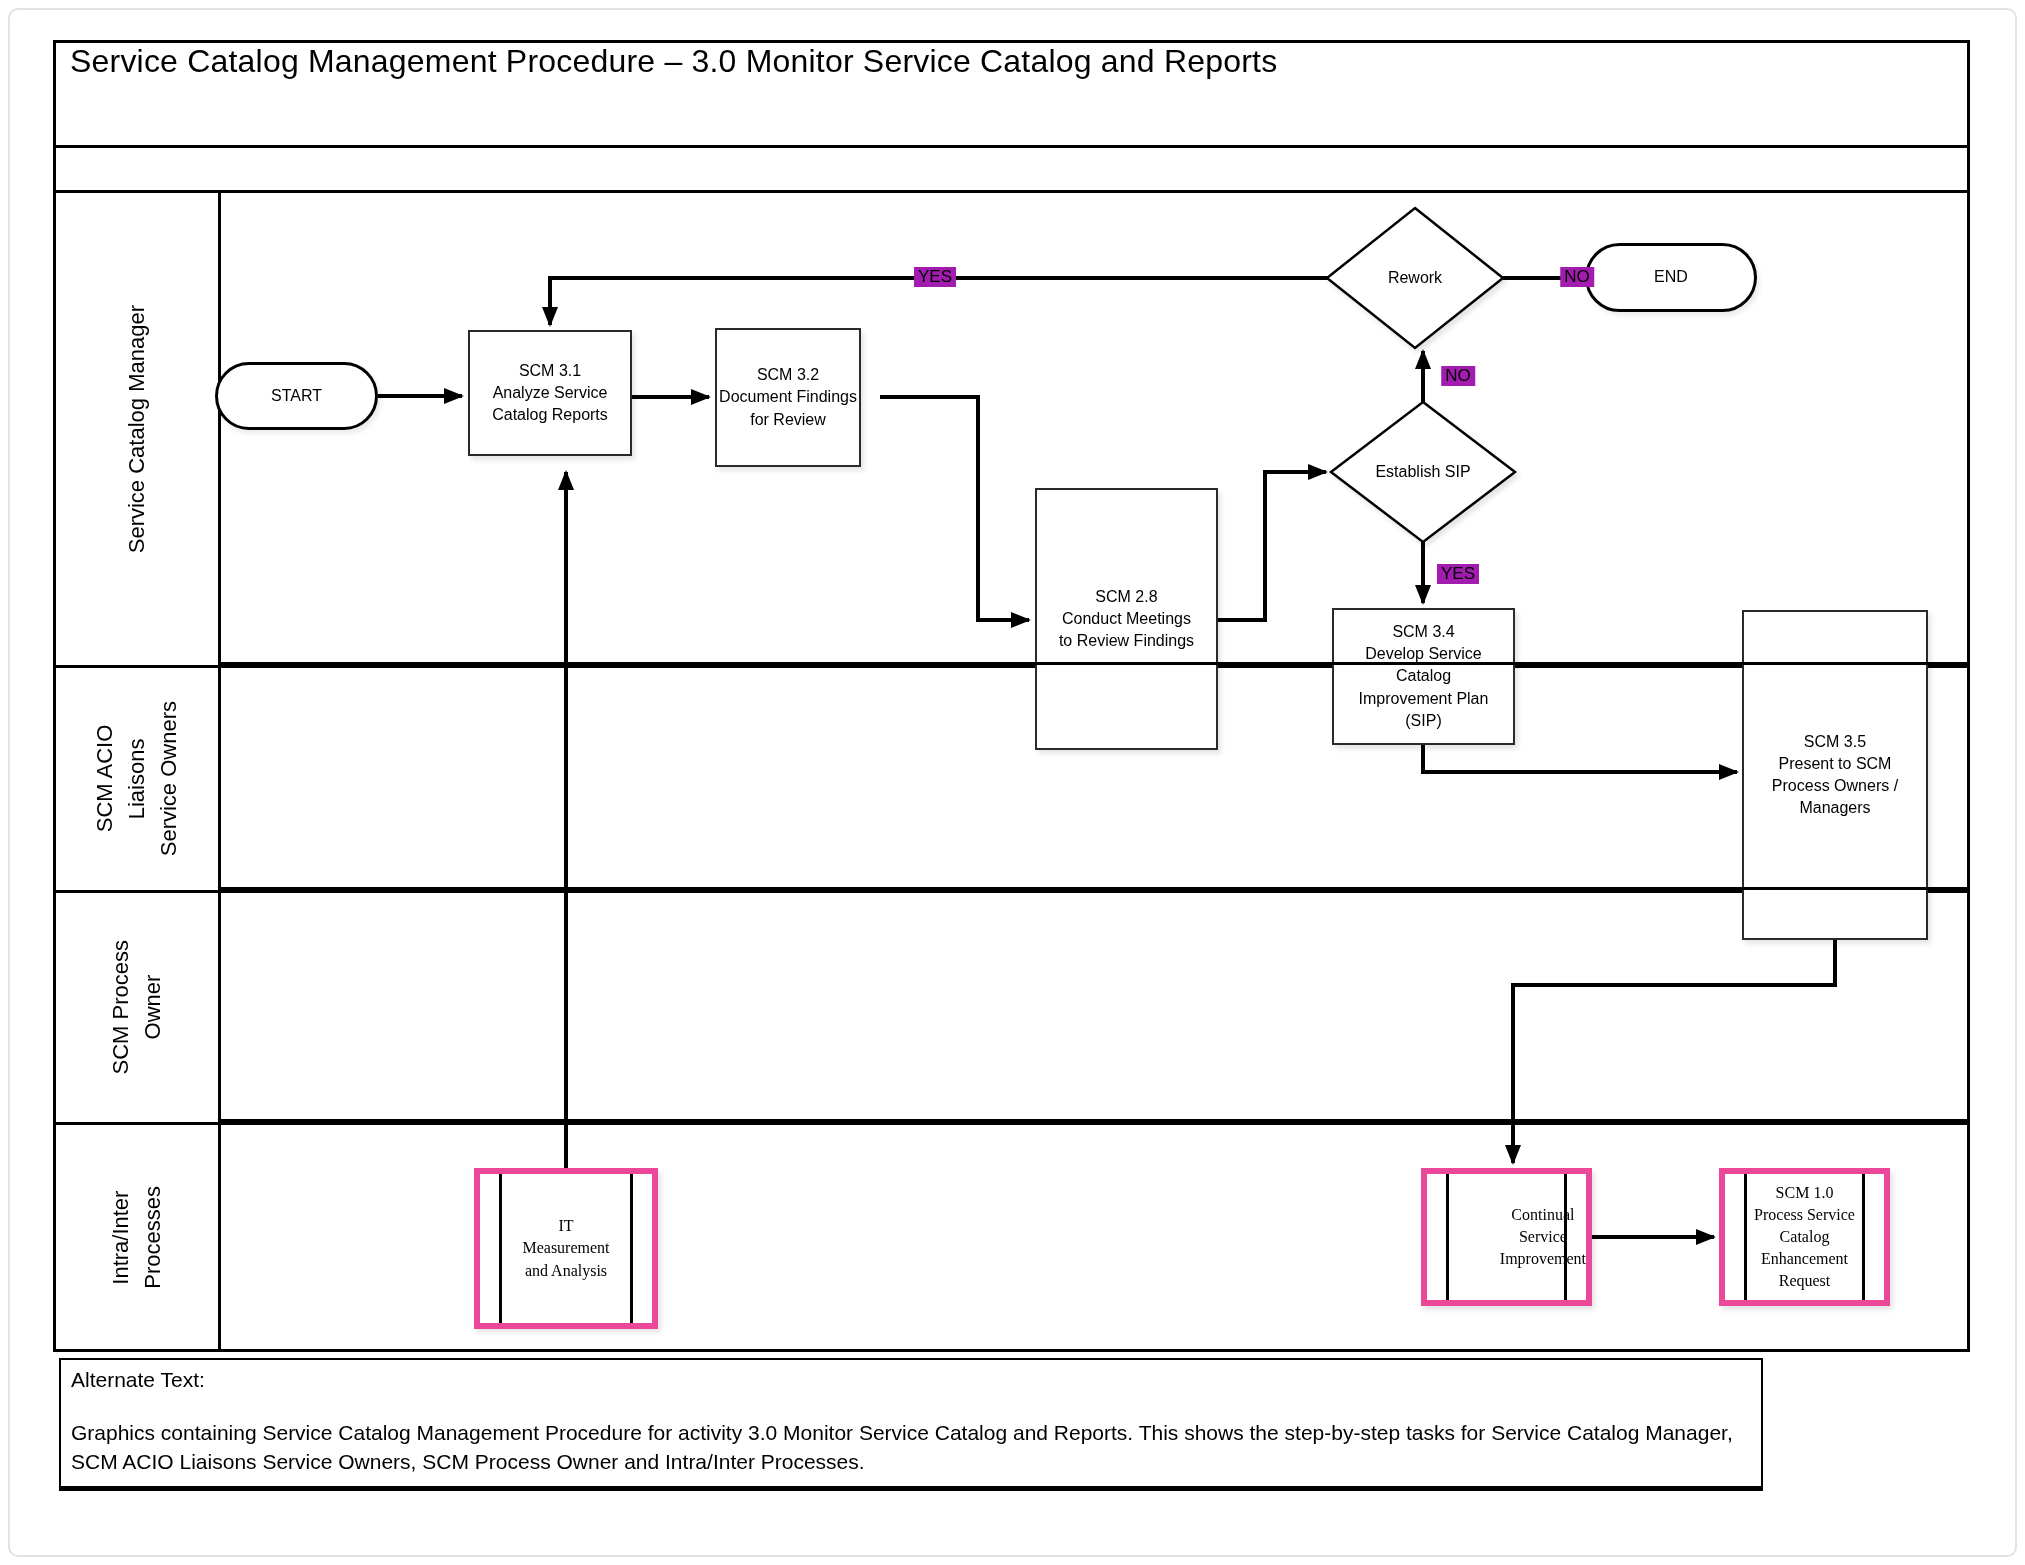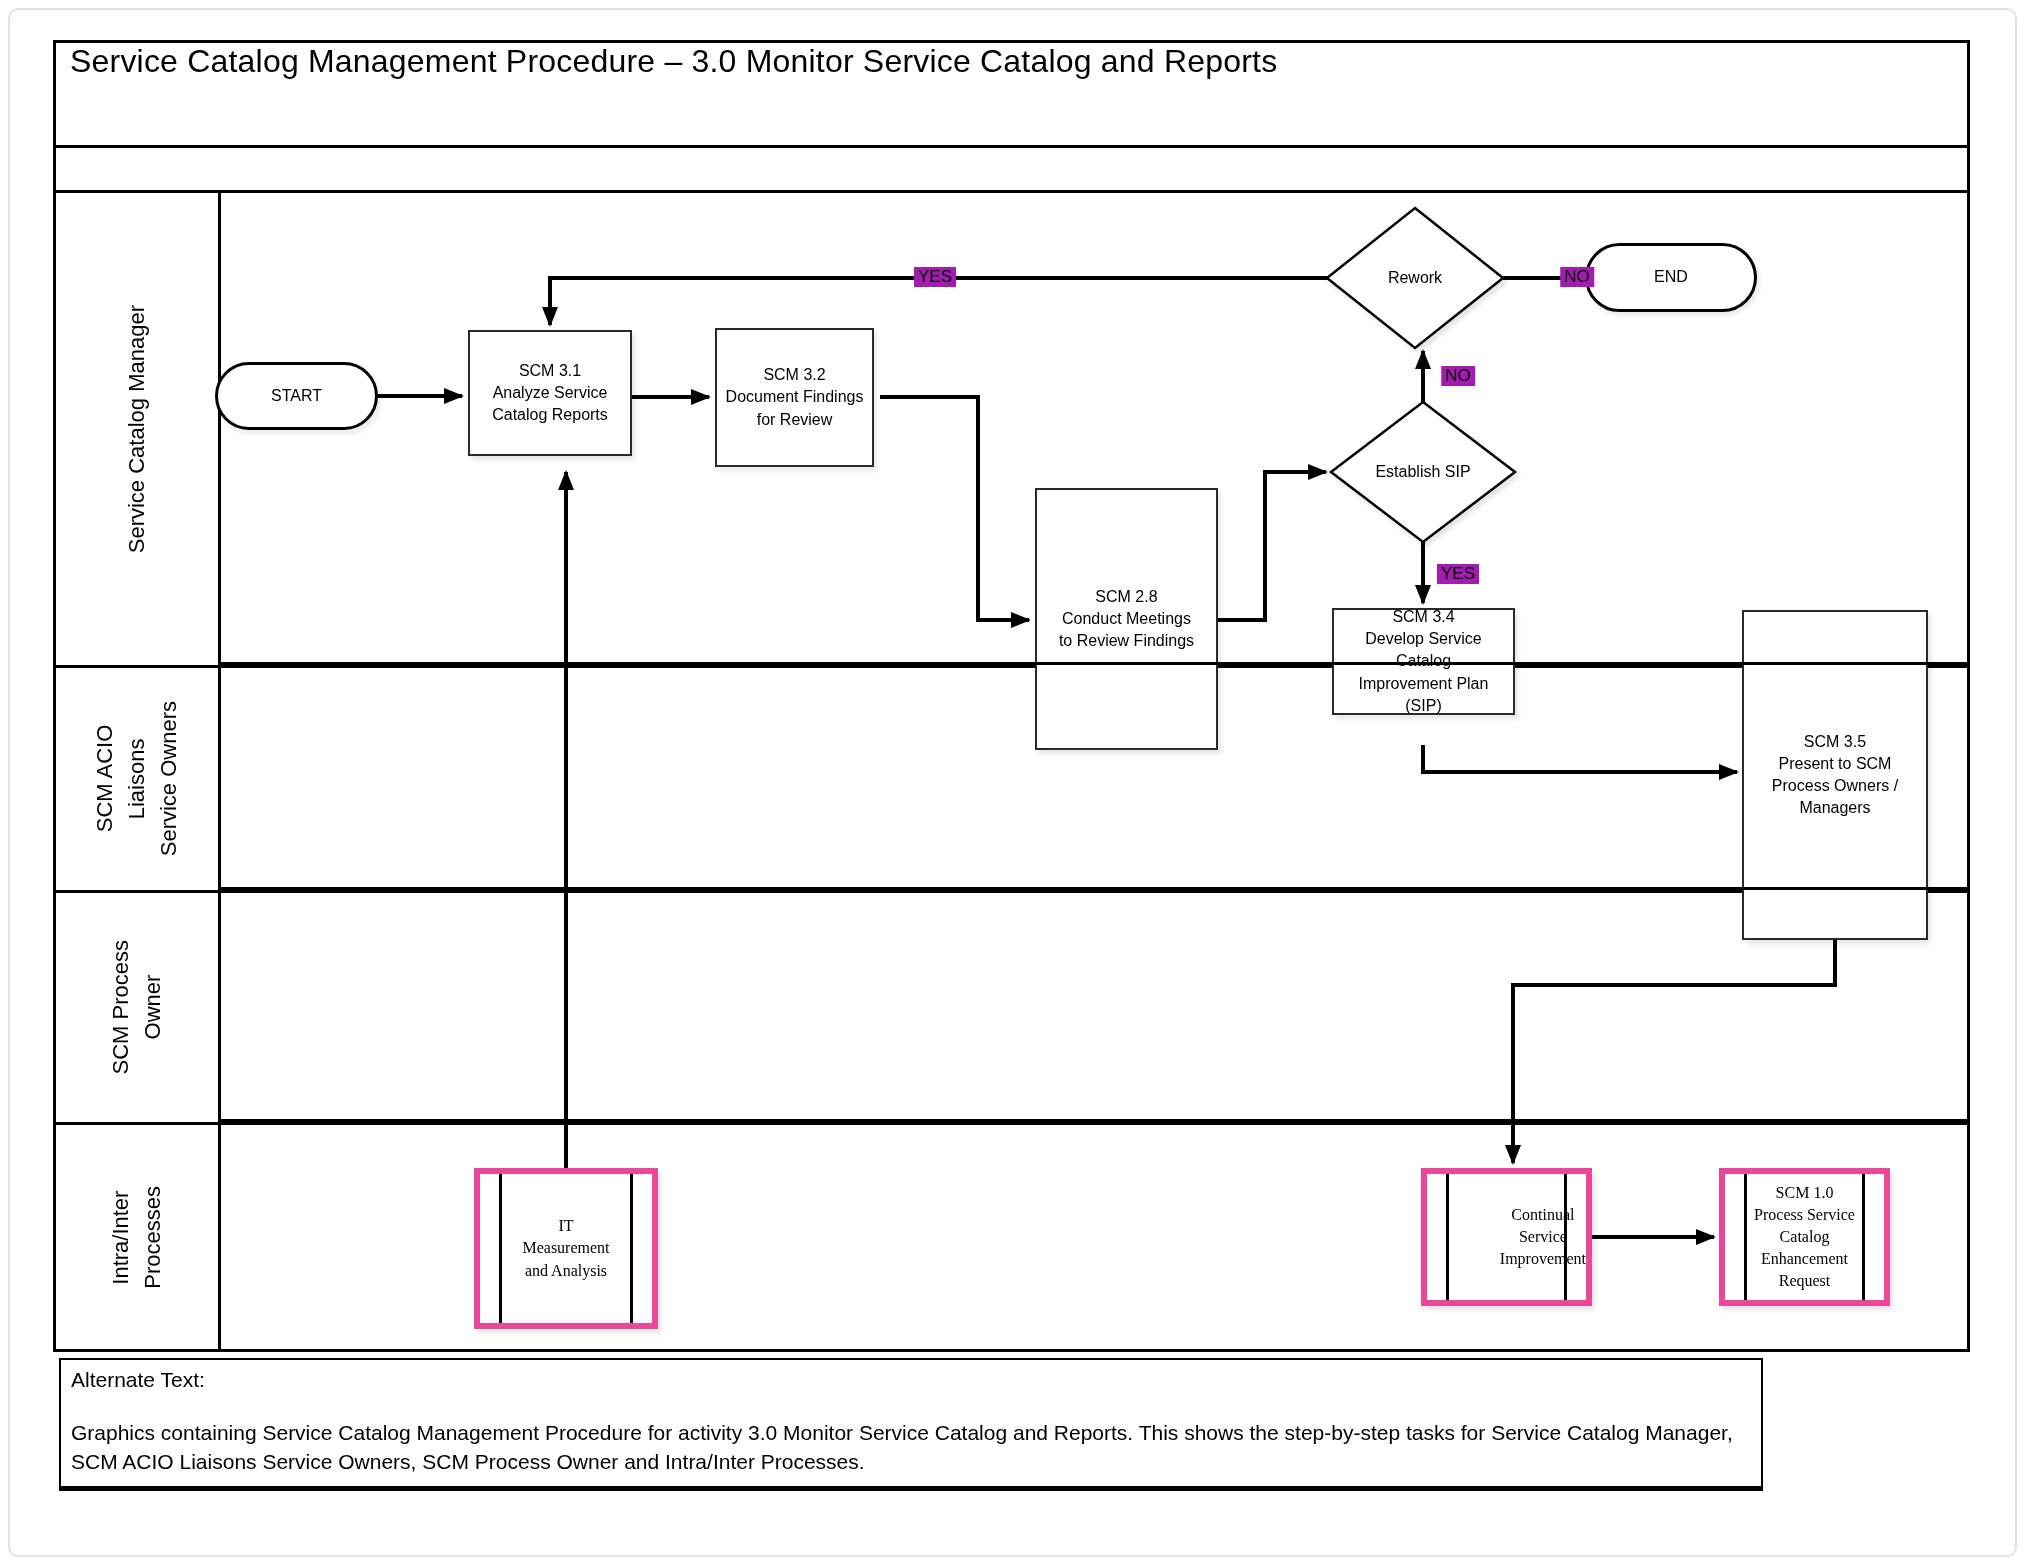--- a/index.html
+++ b/index.html
@@ -151,34 +151,34 @@
   </svg>
 
   <div class="node terminator" style="left:215px;top:362px;width:163px;height:68px;">
     <span class="node-text">START</span>
   </div>
   <div class="node process" style="left:468px;top:330px;width:164px;height:126px;">
     <span class="node-text">SCM 3.1
 Analyze Service
 Catalog Reports</span>
   </div>
-  <div class="node process" style="left:715px;top:328px;width:159px;height:139px;">
+  <div class="node process" style="left:715px;top:328px;width:146px;height:139px;">
     <span class="node-text">SCM 3.2
 Document Findings
 for Review</span>
   </div>
   <div class="node process" style="left:1035px;top:488px;width:183px;height:262px;">
     <span class="node-text">SCM 2.8
 Conduct Meetings
 to Review Findings</span>
   </div>
   <div class="node terminator" style="left:1585px;top:243px;width:172px;height:69px;">
     <span class="node-text">END</span>
   </div>
-  <div class="node process" style="left:1332px;top:608px;width:183px;height:107px;">
+  <div class="node process" style="left:1332px;top:608px;width:183px;height:137px;">
     <span class="node-text">SCM 3.4
 Develop Service
 Catalog
 Improvement Plan
 (SIP)</span>
   </div>
   <div class="node process" style="left:1742px;top:610px;width:186px;height:330px;">
     <span class="node-text">SCM 3.5
 Present to SCM
 Process Owners /

